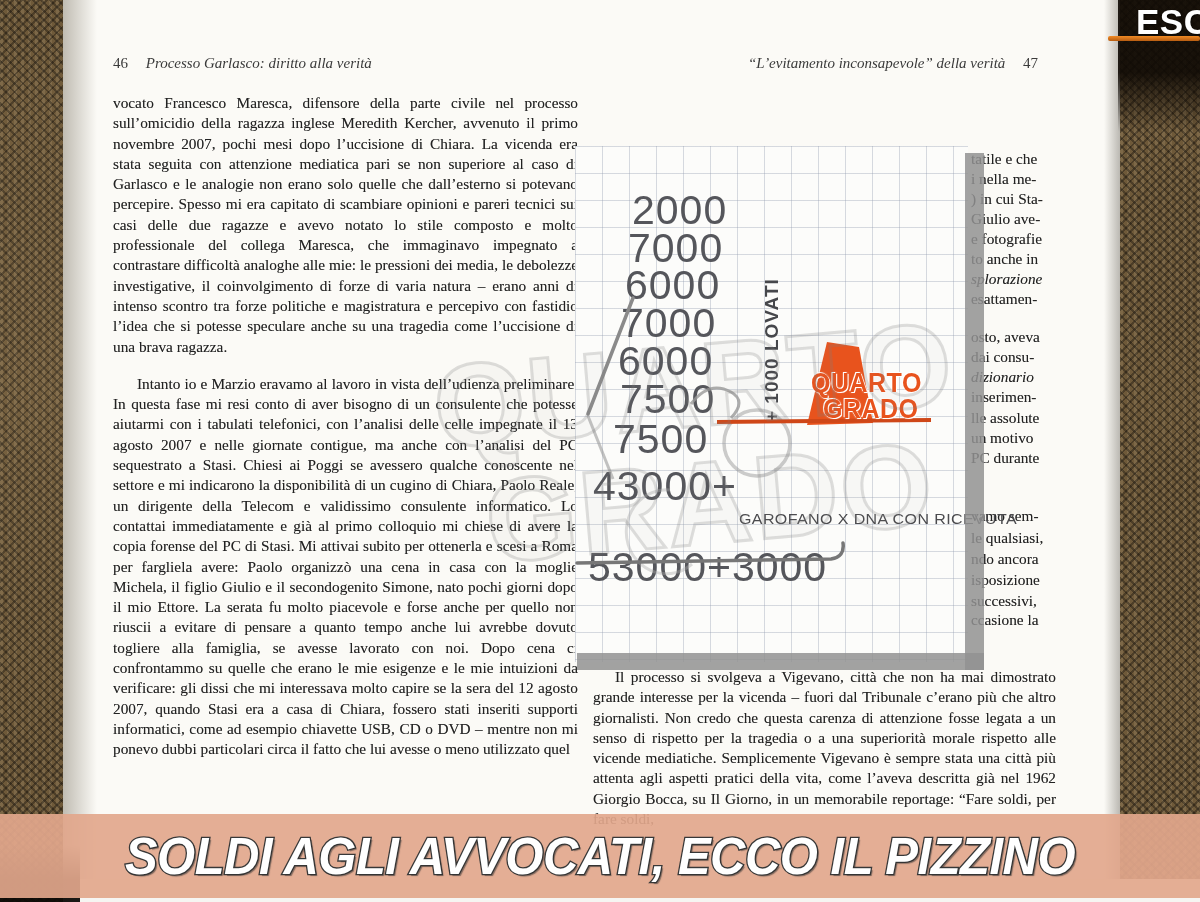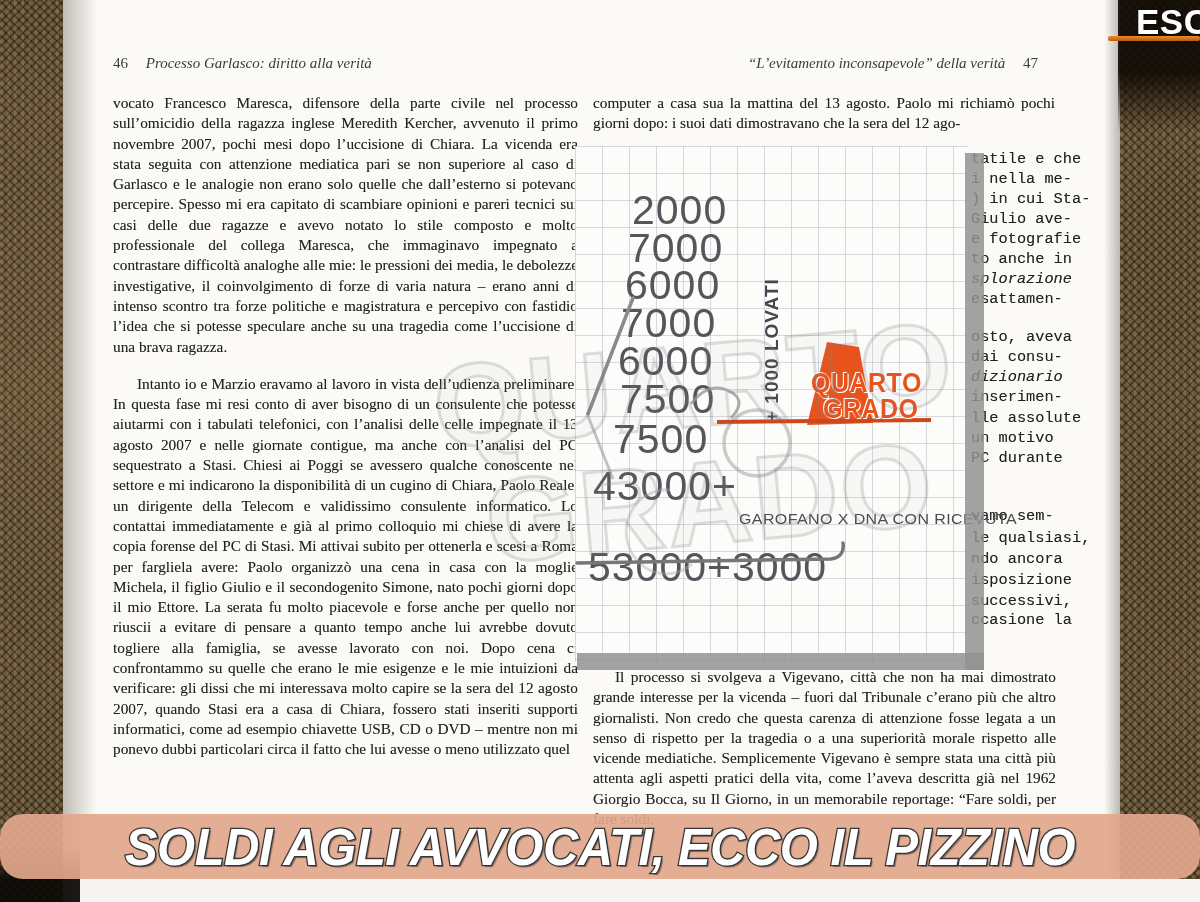--- a/index.html
+++ b/index.html
@@ -19,21 +19,21 @@
     background:linear-gradient(to left,rgba(90,85,75,.40),rgba(90,85,75,0));}
   .runhead{position:absolute;top:54px;font:italic 15px/18px "Liberation Serif",serif;color:#3a3a3a;}
   .runhead .pn{font-style:normal;margin:0 14px;}
   .bodytext{font-family:"Liberation Serif",serif;font-size:15.3px;line-height:20.3px;color:#222;
     text-align:justify;text-shadow:0 0 .6px rgba(70,70,70,.45);}
   .colL{position:absolute;left:113px;top:93px;width:465px;height:752px;overflow:hidden;}
   .colL p{margin:0;}
   .colL p+p{margin-top:17px;text-indent:24px;}
   .colRtop{position:absolute;left:593px;top:93px;width:462px;}
   .fragments{position:absolute;left:971px;top:0;width:100px;z-index:2;}
-  .frag{position:absolute;left:0;white-space:nowrap;font-family:Liberation Mono, monospace;
+  .frag{position:absolute;left:0;white-space:nowrap;font-family:Liberation Serif, serif;
     font-size:15.3px;color:#222;text-shadow:0 0 .6px rgba(70,70,70,.45);}
   .colRbot{position:absolute;left:593px;top:667px;width:463px;}
   .colRbot p{margin:0;text-indent:22px;}
   
   .note{position:absolute;left:575px;top:146px;width:393px;height:516px;z-index:3;
     background-color:#fcfcfa;
     background-image:
       linear-gradient(to right, rgba(150,160,178,.38) 1px, transparent 1px),
       linear-gradient(to bottom, rgba(150,160,178,.38) 1px, transparent 1px);
     background-size:27px 27px;}
@@ -57,22 +57,22 @@
     color:rgba(140,140,140,.10);-webkit-text-stroke:3px rgba(125,125,125,.55);
     opacity:.45;transform:rotate(-5deg);}
   .watermark .l2{margin-left:42px;}
   
   .esc-dark{position:absolute;left:1118px;top:0;width:82px;height:132px;z-index:8;
     background:linear-gradient(rgba(14,9,4,.9) 55%, rgba(14,9,4,0));}
   .esc-label{position:absolute;left:1136px;top:2px;z-index:9;font-weight:bold;font-size:35px;
     color:#fff;letter-spacing:.5px;text-shadow:1px 1px 2px rgba(0,0,0,.6);}
   .esc-line{position:absolute;left:1108px;top:36px;width:92px;height:5px;z-index:9;
     background:linear-gradient(#f08a24,#b75d12);border-radius:2px;}
-  .chyron{position:absolute;left:0;top:814px;width:1200px;height:65px;z-index:10;
-    background:rgba(226,167,140,.92);display:flex;align-items:center;justify-content:center;border-radius:23px;}
+  .chyron{position:absolute;left:0;top:814px;width:1200px;height:84px;z-index:10;
+    background:rgba(226,167,140,.92);display:flex;align-items:center;justify-content:center;}
   .chyron-text{font-weight:bold;font-style:italic;font-size:49px;letter-spacing:-.5px;color:#fff;
     -webkit-text-stroke:2.6px #383838;paint-order:stroke fill;white-space:nowrap;
     text-shadow:2px 2px 1px rgba(50,50,50,.55);transform:scaleY(1.04);}
   .bottom-strip{position:absolute;left:80px;top:879px;width:1120px;height:23px;background:#f6f5f2;z-index:9;}
   .corner-dark{position:absolute;left:0;top:845px;width:80px;height:57px;z-index:9;
     background:linear-gradient(rgba(10,8,5,0),rgba(10,8,5,.92) 60%);}
 </style>
 </head>
 <body>
 
@@ -89,21 +89,20 @@
     <div class="runhead" style="left:685px;">
       <span>“L’evitamento inconsapevole” della verità</span>
       <span class="pn">47</span>
     </div>
 
     <div class="colL bodytext" style="left:50px;">
       <p>vocato Francesco Maresca, difensore della parte civile nel processo sull’omicidio della ragazza inglese Meredith Kercher, avvenuto il primo novembre 2007, pochi mesi dopo l’uccisione di Chiara. La vicenda era stata seguita con attenzione mediatica pari se non superiore al caso di Garlasco e le analogie non erano solo quelle che dall’esterno si potevano percepire. Spesso mi era capitato di scambiare opinioni e pareri tecnici sui casi delle due ragazze e avevo notato lo stile composto e molto professionale del collega Maresca, che immaginavo impegnato a contrastare difficoltà analoghe alle mie: le pressioni dei media, le debolezze investigative, il coinvolgimento di forze di varia natura – erano anni di intenso scontro tra forze politiche e magistratura e percepivo con fastidio l’idea che si potesse speculare anche su una tragedia come l’uccisione di una brava ragazza.</p>
       <p>Intanto io e Marzio eravamo al lavoro in vista dell’udienza preliminare. In questa fase mi resi conto di aver bisogno di un consulente che potesse aiutarmi con i tabulati telefonici, con l’analisi delle celle impegnate il 13 agosto 2007 e nelle giornate contigue, ma anche con l’analisi del PC sequestrato a Stasi. Chiesi ai Poggi se avessero qualche conoscente nel settore e mi indicarono la disponibilità di un cugino di Chiara, Paolo Reale, un dirigente della Telecom e validissimo consulente informatico. Lo contattai immediatamente e già al primo colloquio mi chiese di avere la copia forense del PC di Stasi. Mi attivai subito per ottenerla e scesi a Roma per fargliela avere: Paolo organizzò una cena in casa con la moglie Michela, il figlio Giulio e il secondogenito Simone, nato pochi giorni dopo il mio Ettore. La serata fu molto piacevole e forse anche per quello non riuscii a evitare di pensare a quanto tempo anche lui avrebbe dovuto togliere alla famiglia, se avesse lavorato con noi. Dopo cena ci confrontammo su quelle che erano le mie esigenze e le mie intuizioni da verificare: gli dissi che mi interessava molto capire se la sera del 12 agosto 2007, quando Stasi era a casa di Chiara, fossero stati inseriti supporti informatici, come ad esempio chiavette USB, CD o DVD – mentre non mi ponevo dubbi particolari circa il fatto che lui avesse o meno utilizzato quel</p>
     </div>
 
-    <div class="colRtop bodytext" style="left:530px;">computer a casa sua la mattina del 13 agosto. Paolo mi richiamò pochi giorni dopo: i suoi dati dimostravano che la sera del 12 ago-</div>
 
     <div class="colRbot bodytext" style="left:530px;">
       <p>Il processo si svolgeva a Vigevano, città che non ha mai dimostrato grande interesse per la vicenda – fuori dal Tribunale c’erano più che altro giornalisti. Non credo che questa carenza di attenzione fosse legata a un senso di rispetto per la tragedia o a una superiorità morale rispetto alle vicende mediatiche. Semplicemente Vigevano è sempre stata una città più attenta agli aspetti pratici della vita, come l’aveva descritta già nel 1962 Giorgio Bocca, su Il Giorno, in un memorabile reportage: “Fare soldi, per fare soldi,</p>
     </div>
 
     <div class="fragments" style="left:908px;">
       <span class="frag" style="top:150px">tatile e che</span>
       <span class="frag" style="top:170px">i nella me-</span>
       <span class="frag" style="top:190px">) in cui Sta-</span>
       <span class="frag" style="top:210px">Giulio ave-</span>

